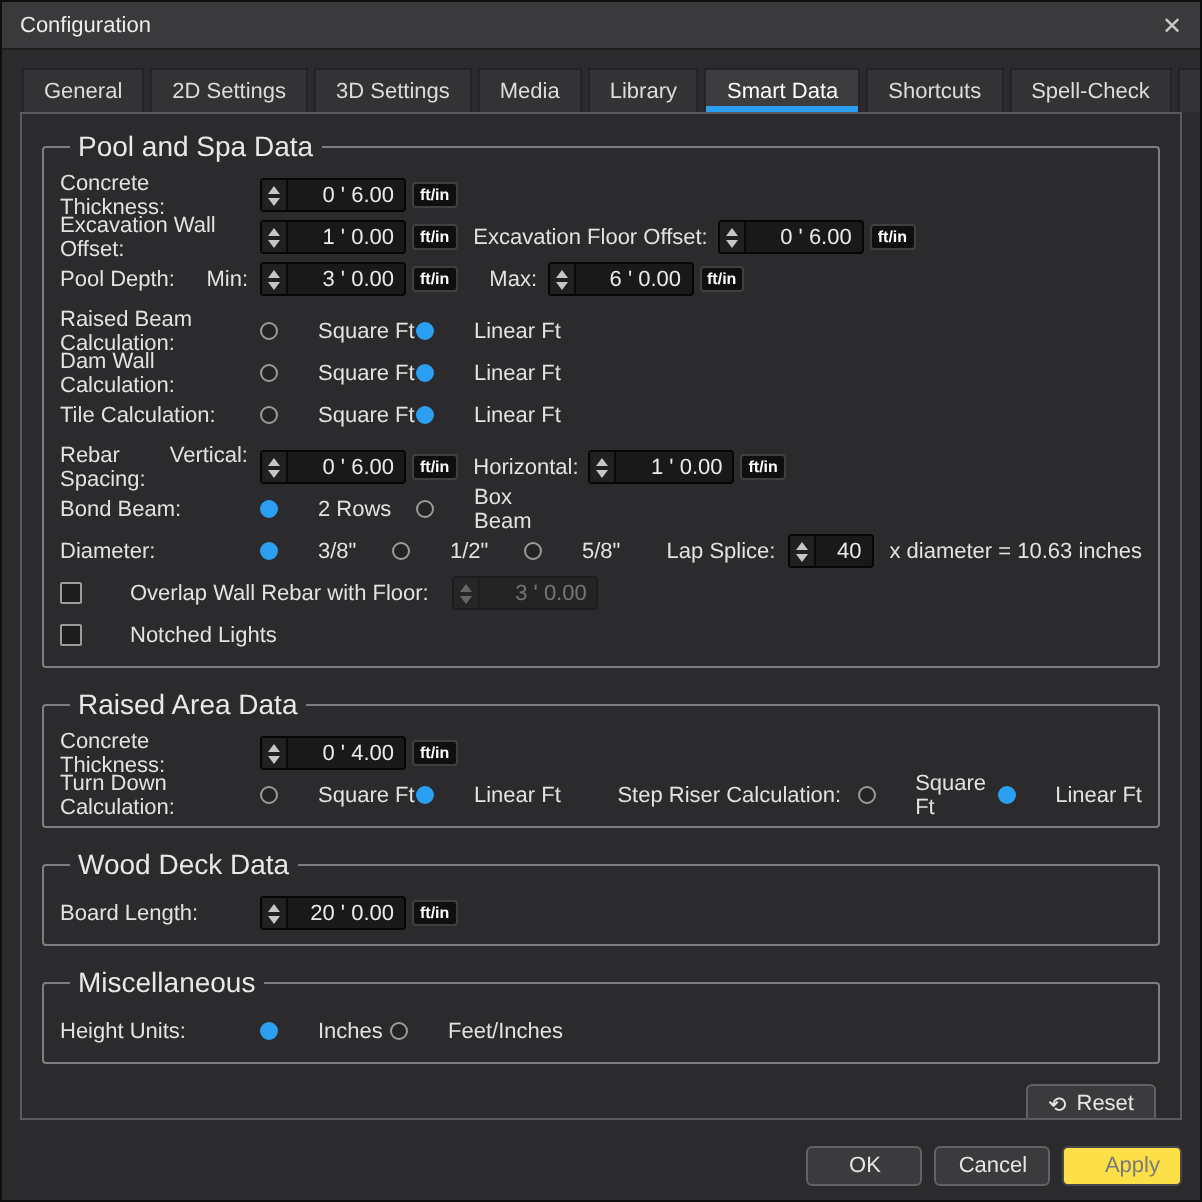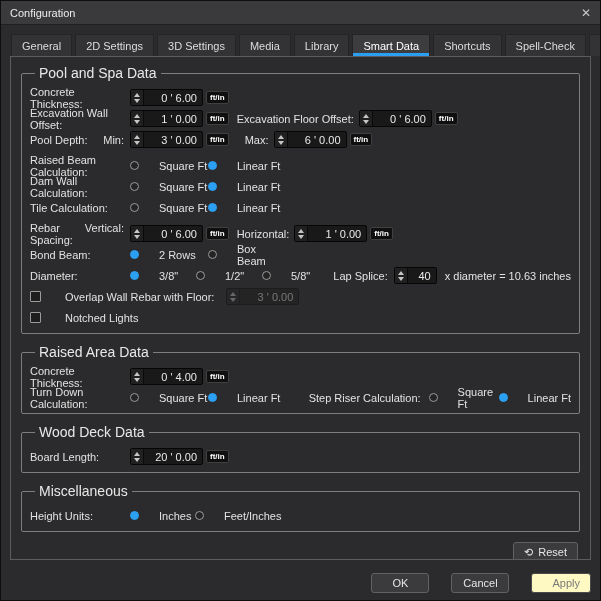--- a/index.html
+++ b/index.html
@@ -64,22 +64,22 @@
   .cb.on::after{ content:"✓"; position:absolute; left:0px; top:-4px; color:#2b9ff1; font-size:12px; font-weight:bold; }
   .push-right{ margin-left:auto; display:inline-flex; align-items:center; }
   .suffix{ margin-left:8px; }
   .reset-row{ display:flex; justify-content:flex-end; margin:6px 12px 0; }
   .btn{
     min-width:58px; height:20px; background:#3b3b3d; border:1px solid #626264;
     border-radius:3px; color:#e6e6e6; font-size:11px;
     display:inline-flex; align-items:center; justify-content:center; padding:0 10px;
   }
   .btn .ic{ margin-right:5px; font-size:11px; }
-  .btn.disabled{ color:#7a7a7a; border-color:#49494b; background:#fef9c3;padding-left:20px; }
-  .bottom-btns{ position:absolute; bottom:7px; right:9px; display:flex; gap:22px; }
+  .btn.disabled{ color:#7a7a7a; border-color:#49494b; background:#fde047;padding-left:20px; }
+  .bottom-btns{ position:absolute; bottom:7px; right:9px; display:flex; gap:6px; }
 </style>
 </head>
 <body>
 
 <div class="window">
 
   <div class="titlebar">
     <span>Configuration</span>
     <span class="close-x">✕</span>
   </div>

